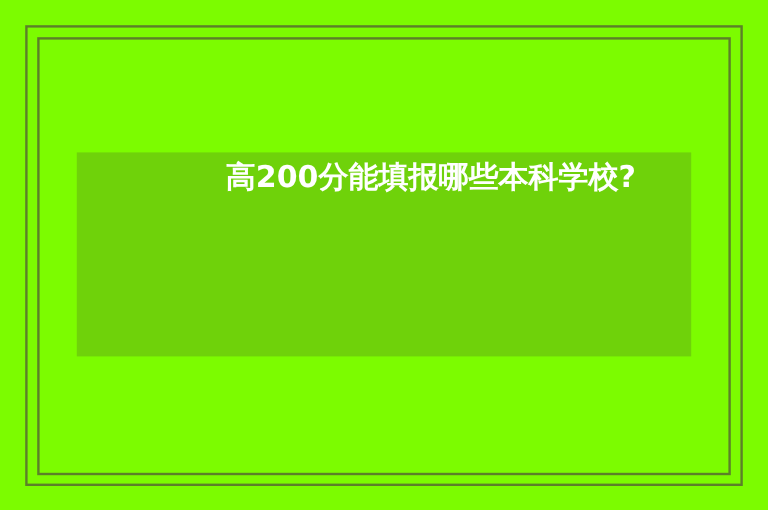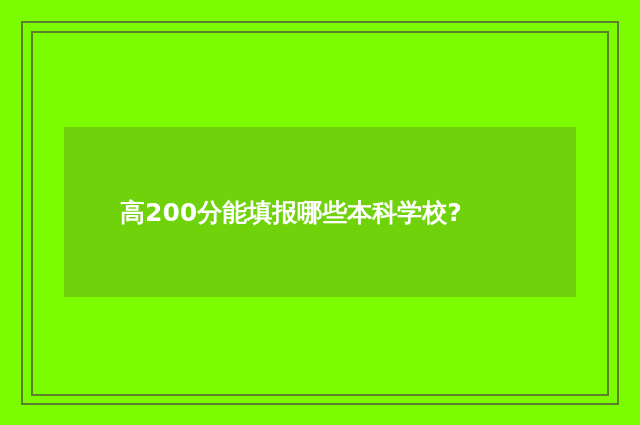--- a/index.html
+++ b/index.html
@@ -45,24 +45,24 @@
 
   
   .text-panel {
     position: absolute;
     left: 64px;
     top: 127px;
     width: 512px;
     height: 170px;
     background: #6fd20a;
     display: flex;
-    flex-direction: column;
+    flex-direction: row;
     justify-content: center;
     box-sizing: border-box;
-    padding-left: 56px;
+    padding-left: 102px;
     padding-right: 24px;
   }
 
   .headline {
     color: #ffffff;
     font-weight: bold;
     font-size: 25px;
     line-height: 41px;
     letter-spacing: 0px;
     white-space: nowrap;

